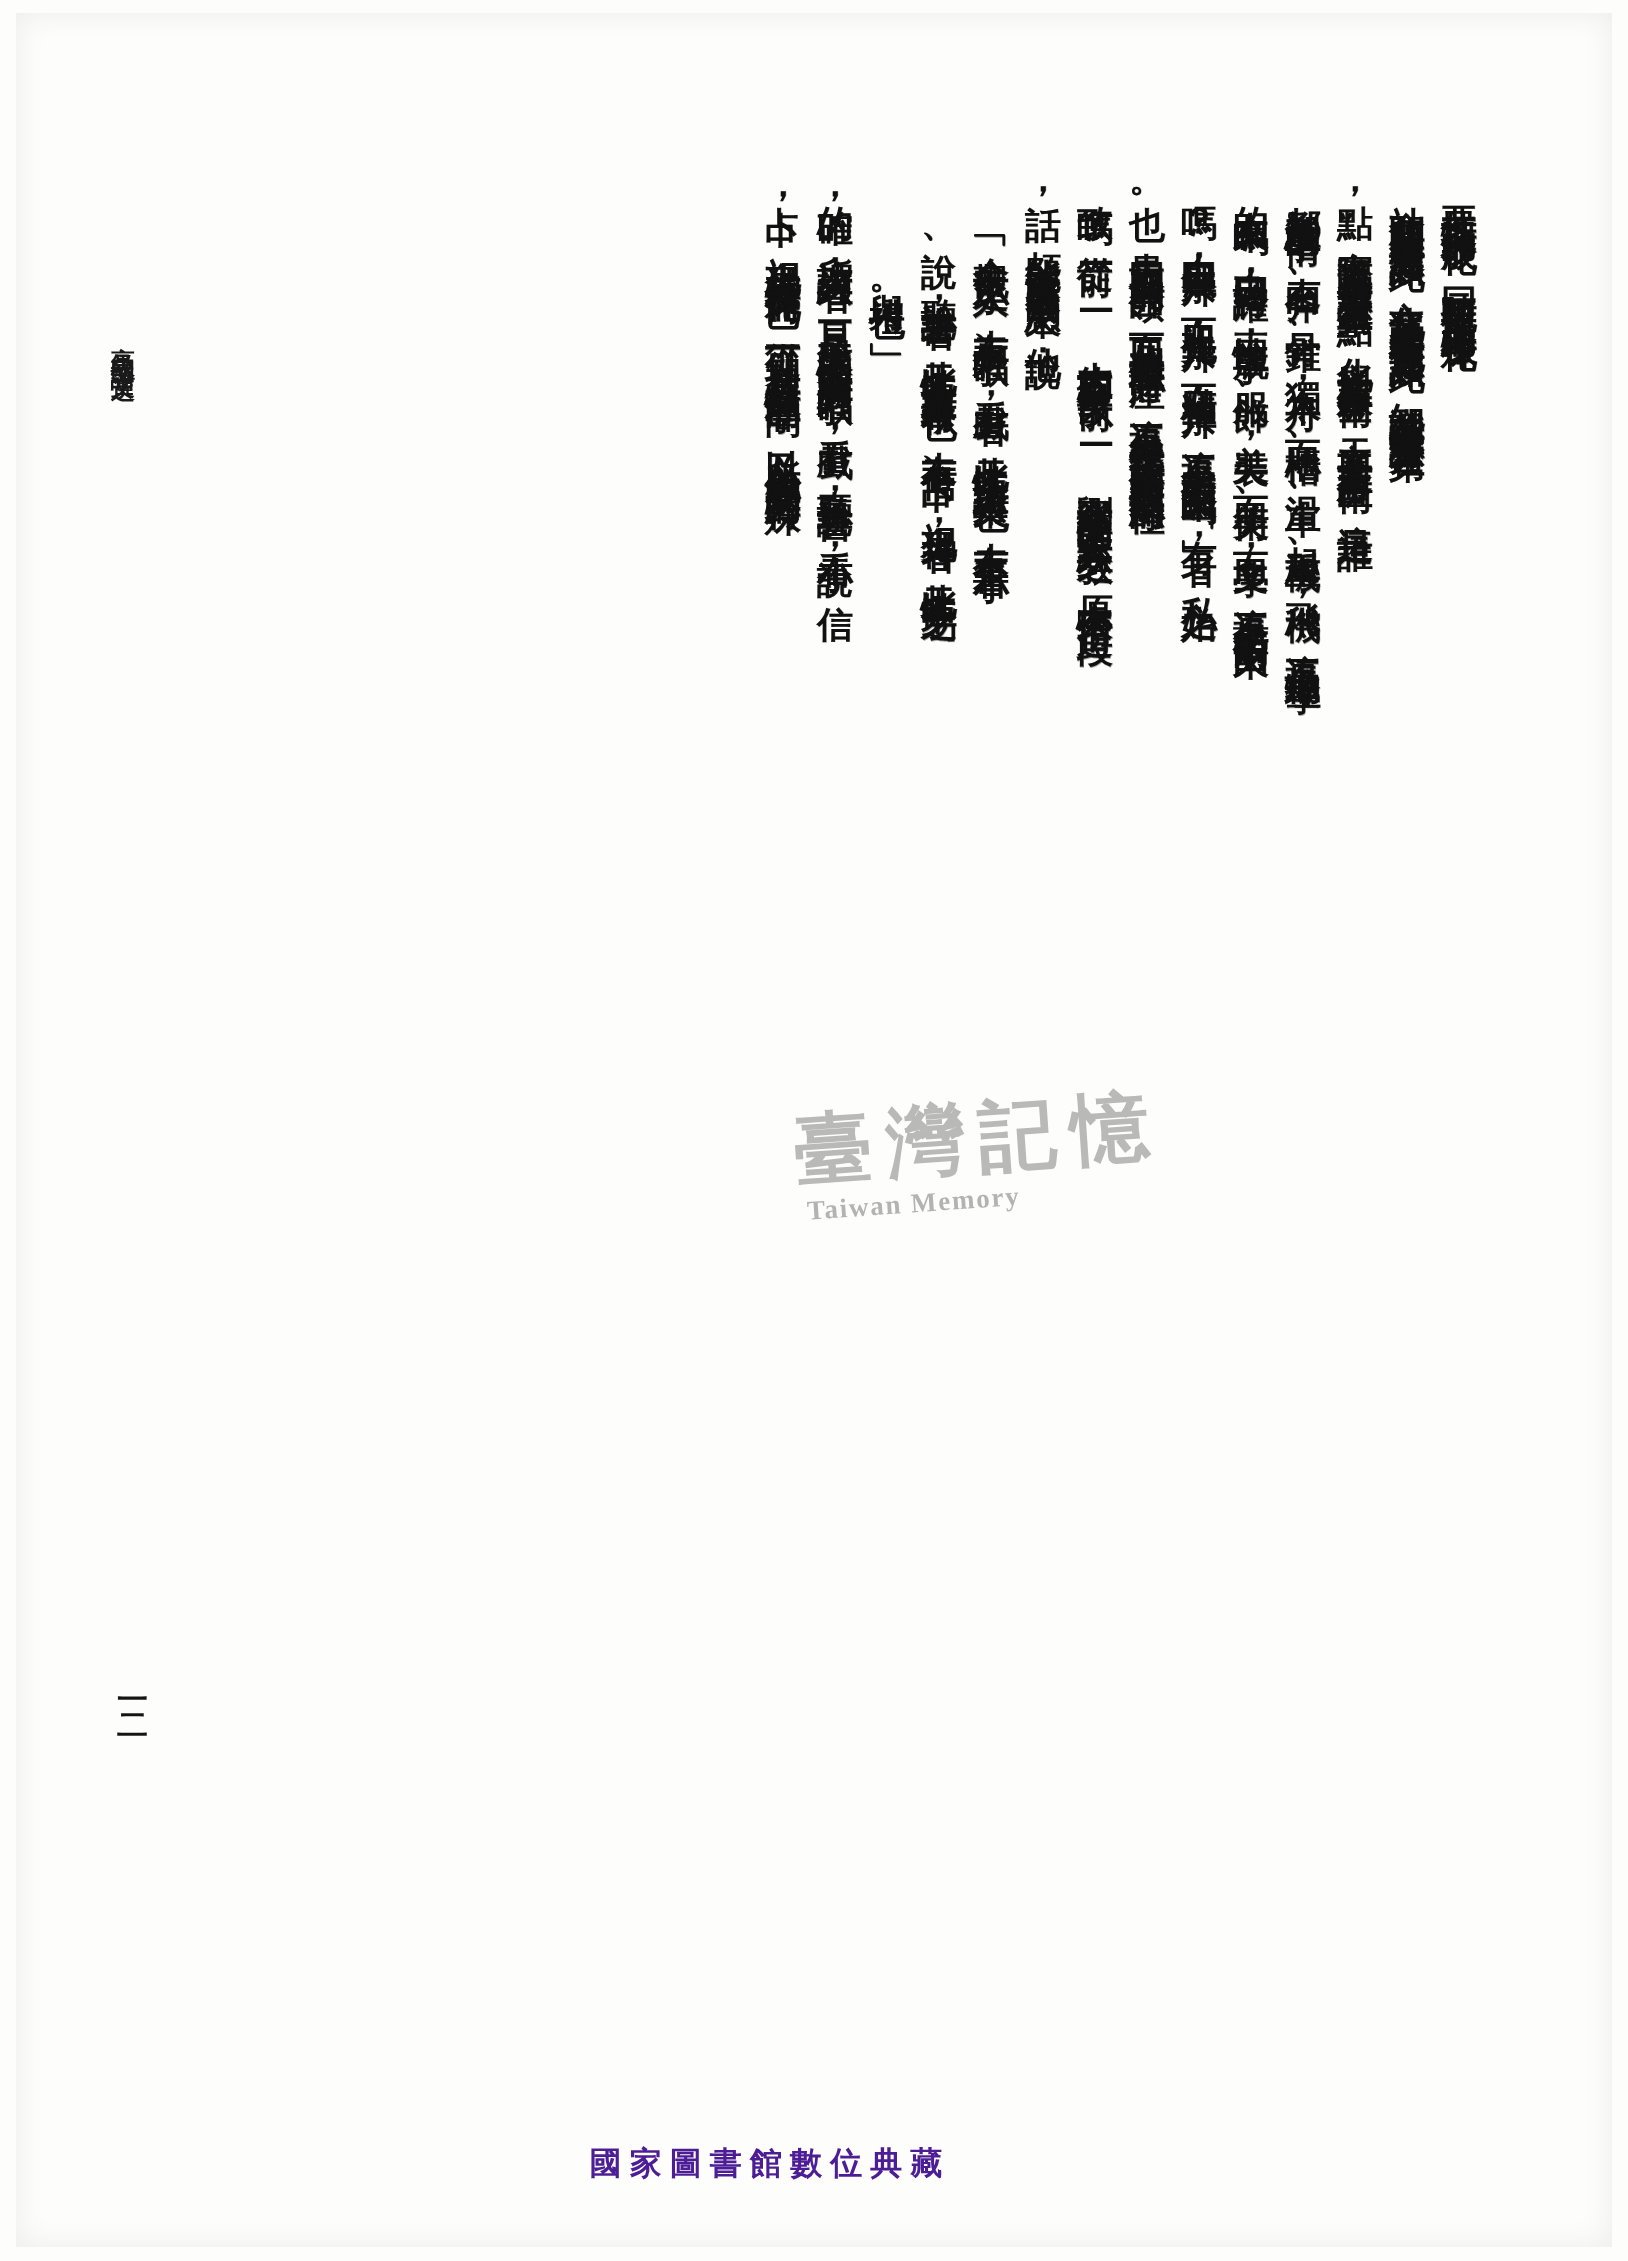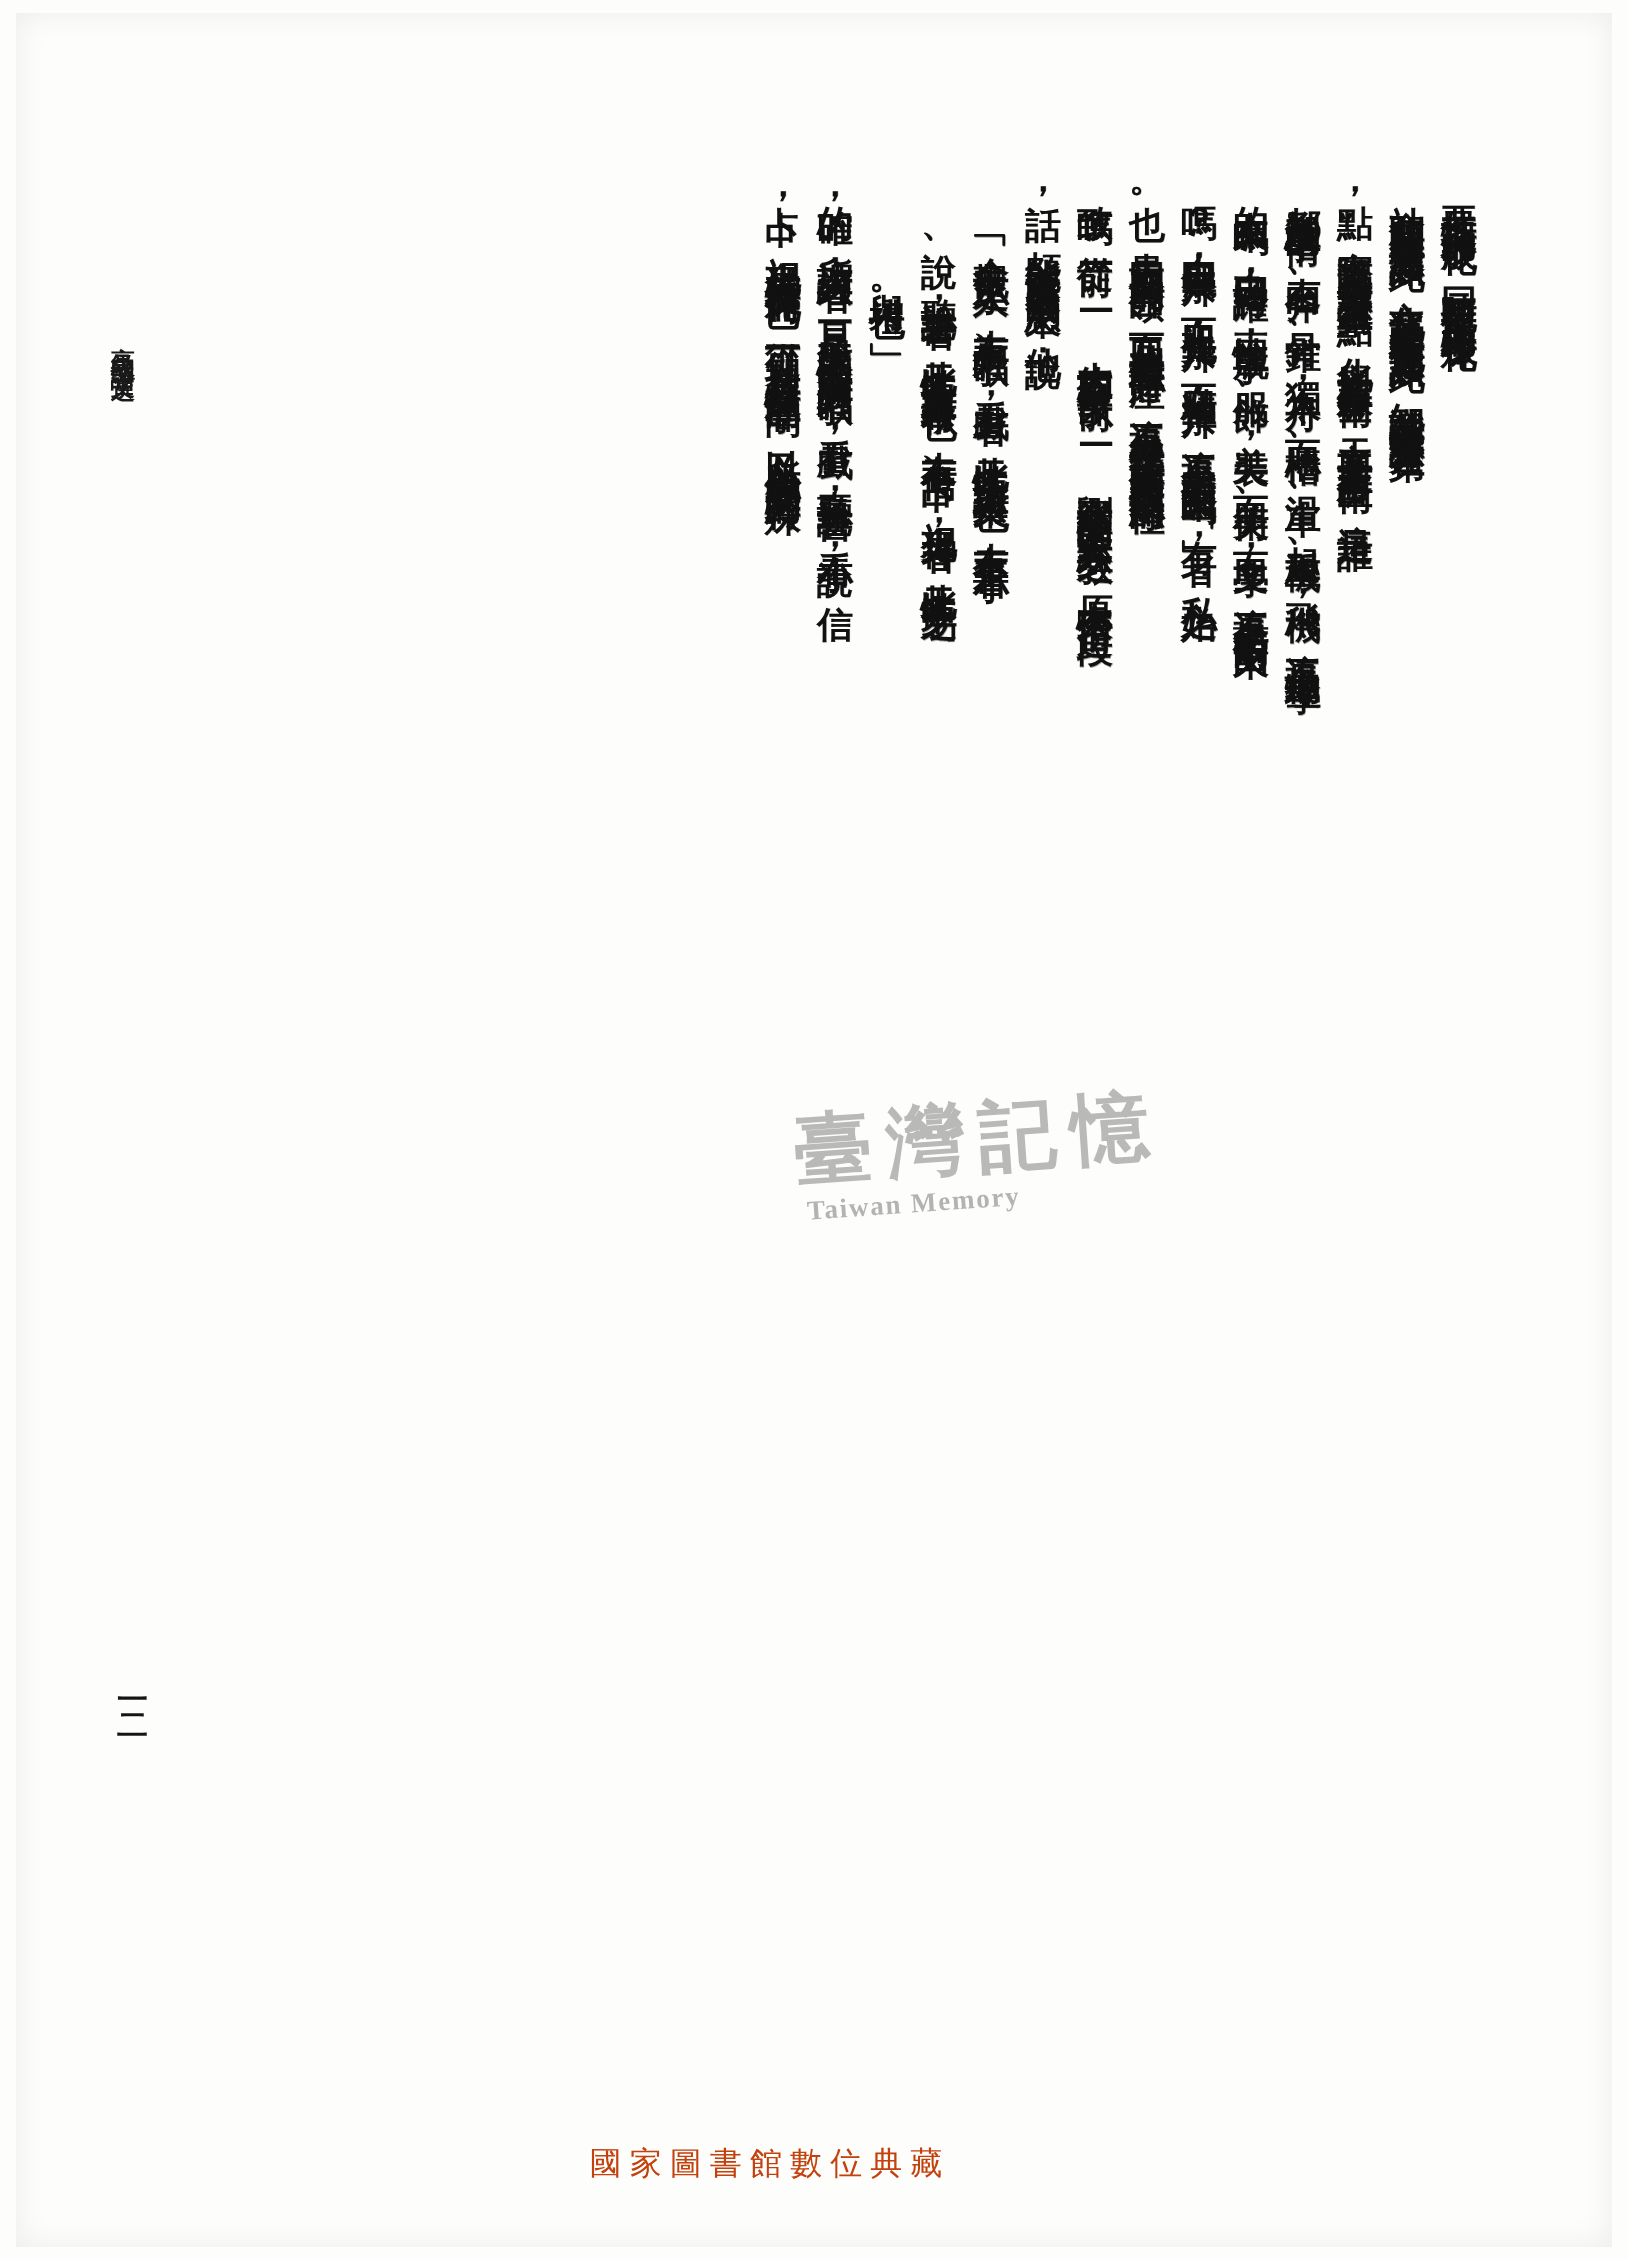--- a/index.html
+++ b/index.html
@@ -135,23 +135,23 @@
 
   
   #footer-banner {
     position: absolute;
     left: 0;
     top: 2142px;
     width: 1540px;
     text-align: center;
     font-size: 32px;
     letter-spacing: 8.1px;
-    color: #c2410c;
+    color: #4c1d95;
     font-family: "DejaVu Serif", "Liberation Serif", serif;
-    font-weight: 400;
+    font-weight: 700;
   }
 </style>
 </head>
 <body>
 
 <div id="page-sheet">
 
   <div id="scan-edge"></div>
 
   <div id="running-head">高級國語文選</div>

